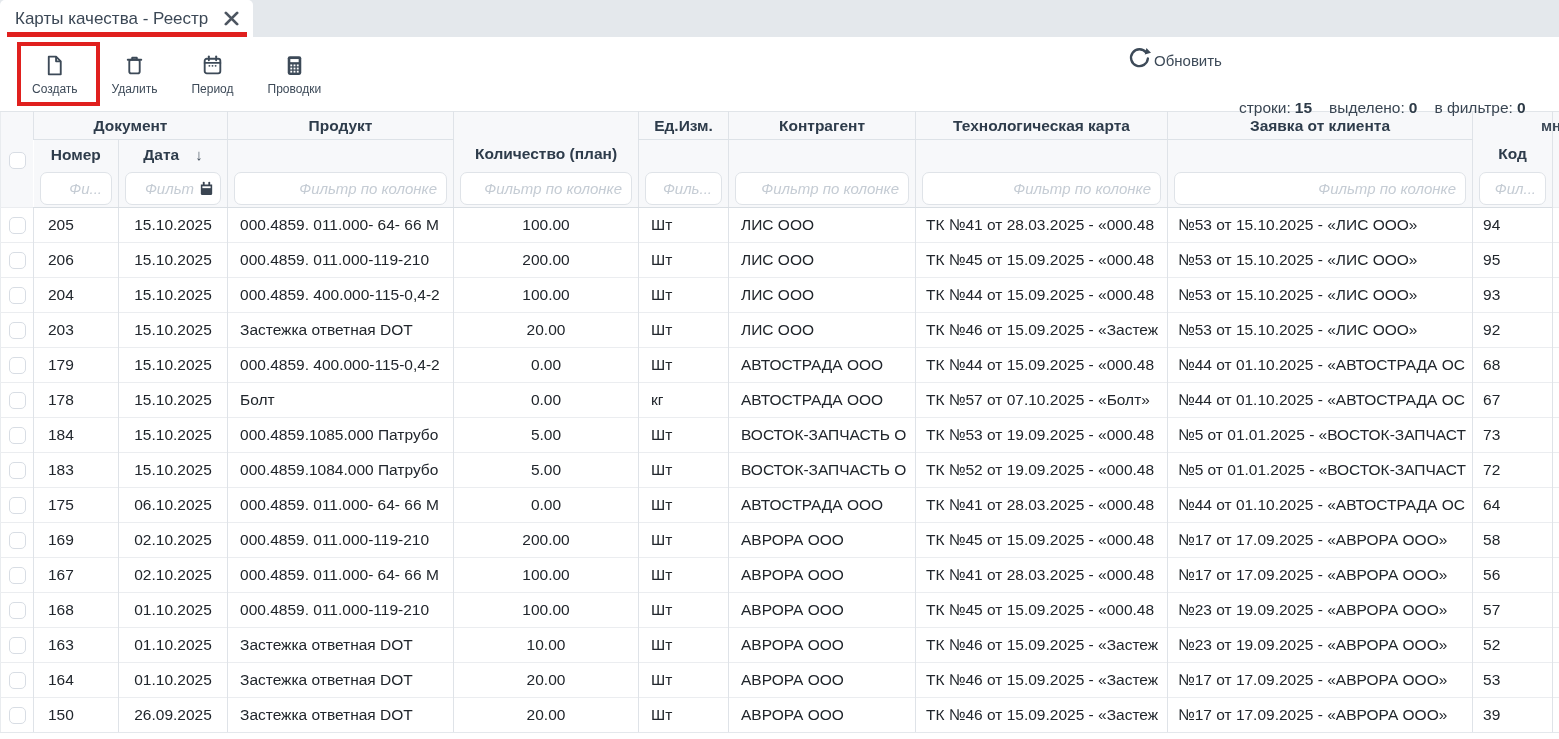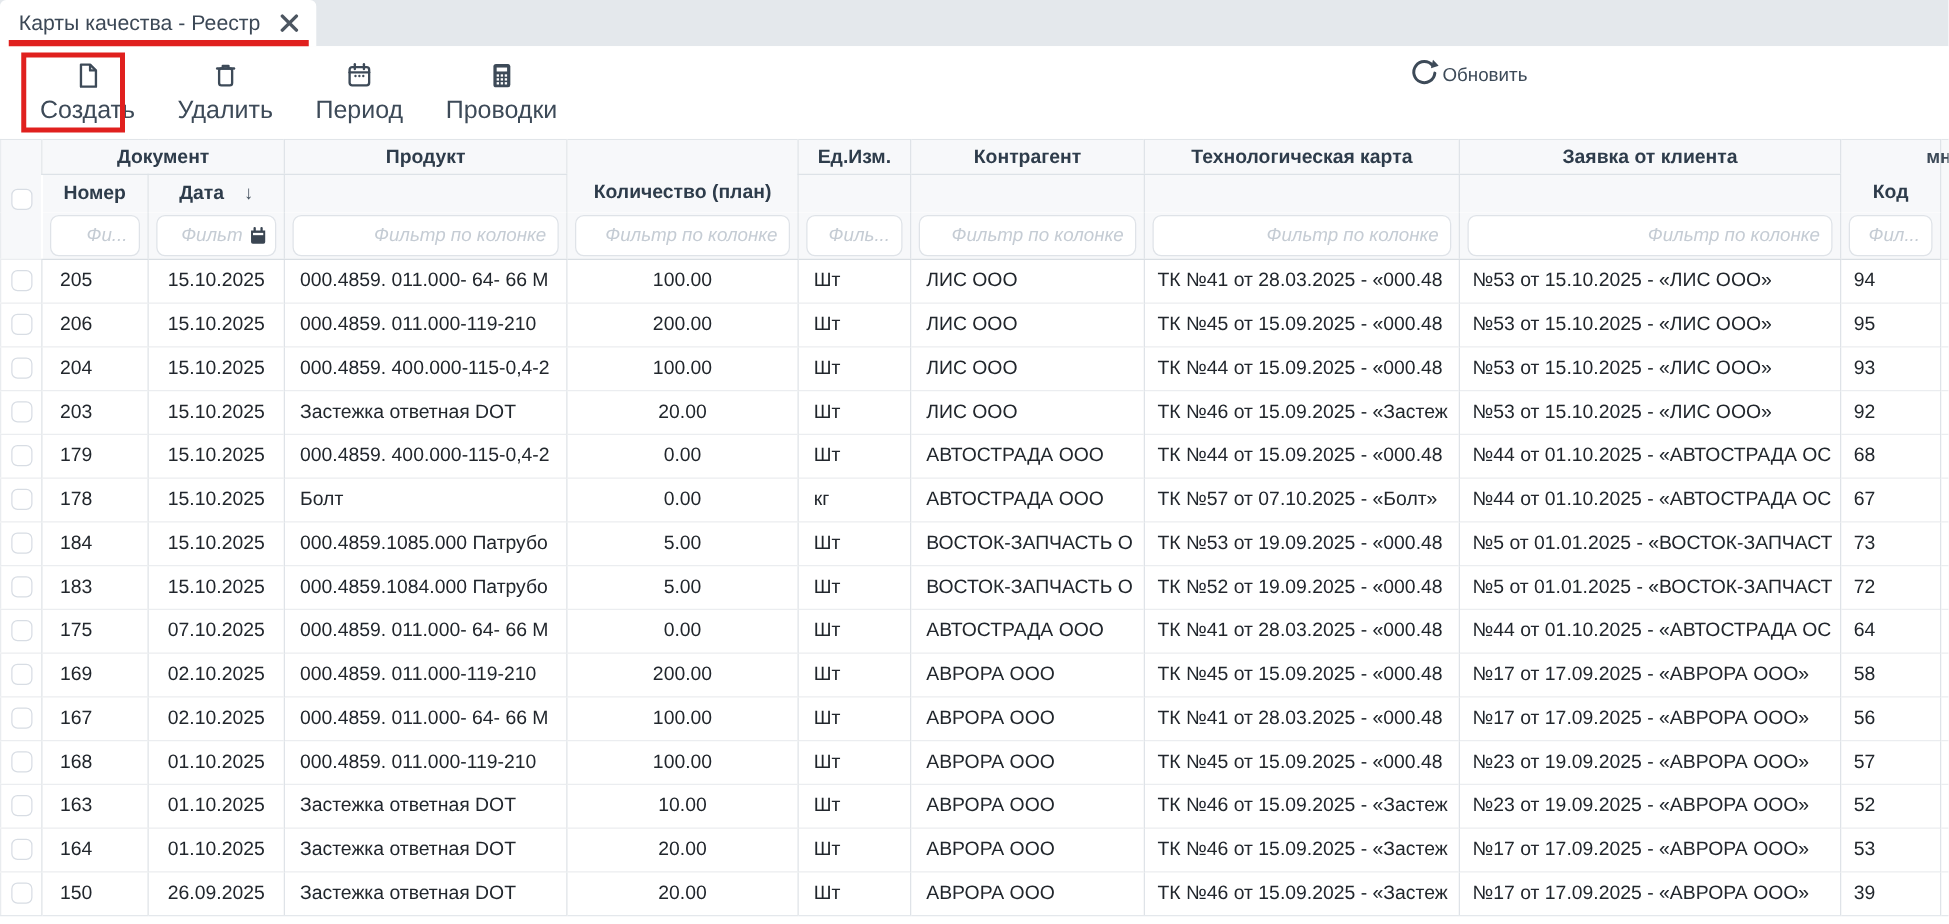--- a/index.html
+++ b/index.html
@@ -18,21 +18,21 @@
   .tab-close { display:flex; align-items:center; cursor:pointer; }
   .ann-underline {
     position:absolute; left:7px; top:32px; width:240px; height:4.5px;
     background:var(--ann,#e0201e); z-index:5;
   }
   
   .toolbar { position:relative; height:74px; background:#fff; }
   .tb-left { display:flex; align-items:center; height:100%; padding-left:26px; gap:22px; }
   .tb-btn {
     display:flex; flex-direction:column; align-items:center; gap:4px;
-    color:#3d4a58; font-size:20px; cursor:pointer; padding:0 6px;
+    color:#3d4a58; font-size:12px; cursor:pointer; padding:0 6px;
   }
   .tb-btn svg { display:block; }
   .ann-box {
     position:absolute; left:17px; top:5px; width:83px; height:64px;
     border:4.5px solid var(--ann,#e0201e); z-index:5; pointer-events:none;
   }
   .tb-refresh {
     position:absolute; left:1126px; top:9px; width:72px;
     display:flex; flex-direction:row; align-items:center; gap:3px;
     color:#3d4a58; font-size:15px; cursor:pointer;
@@ -165,20 +165,25 @@
     <div class="tb-refresh">
       <span>
         <svg width="25" height="25" viewBox="0 0 24 24">
           <path d="M19.3 6.2 A8.1 8.1 0 1 0 21 12" fill="none" stroke="#3d4a58" stroke-width="2.3" stroke-linecap="round"></path>
           <polygon points="19.6,1.8 24,6.4 18,8.2" fill="#3d4a58"></polygon>
         </svg>
       </span>
       <span>Обновить</span>
     </div>
 
+    <div class="tb-stats">
+      <span><span>строки:</span><b>15</b></span>
+      <span><span>выделено:</span><b>0</b></span>
+      <span><span>в фильтре:</span><b>0</b></span>
+    </div>
     <div class="tb-clipped">мн</div>
   </div>
 
   <table class="grid">
     <colgroup>
       <col style="width:33px">
         <col style="width:85px">
         <col style="width:109px">
         <col style="width:226px">
       <col style="width:185px">
@@ -357,21 +362,21 @@
       <td class="c-contr">ВОСТОК-ЗАПЧАСТЬ О</td>
       <td class="c-tech">ТК №52 от 19.09.2025 - «000.48</td>
       <td class="c-req">№5 от 01.01.2025 - «ВОСТОК-ЗАПЧАСТ</td>
       <td class="c-code">72</td>
       <td class="c-spacer"></td>
     </tr>
 
     <tr>
       <td class="c-check"><span class="checkbox"></span></td>
       <td class="c-num">175</td>
-      <td class="c-date">07.10.2025</td>
+      <td class="c-date">06.10.2025</td>
       <td class="c-prod">000.4859. 011.000- 64- 66 М</td>
       <td class="c-qty">0.00</td>
       <td class="c-unit">Шт</td>
       <td class="c-contr">АВТОСТРАДА ООО</td>
       <td class="c-tech">ТК №41 от 28.03.2025 - «000.48</td>
       <td class="c-req">№44 от 01.10.2025 - «АВТОСТРАДА ОС</td>
       <td class="c-code">64</td>
       <td class="c-spacer"></td>
     </tr>
 

